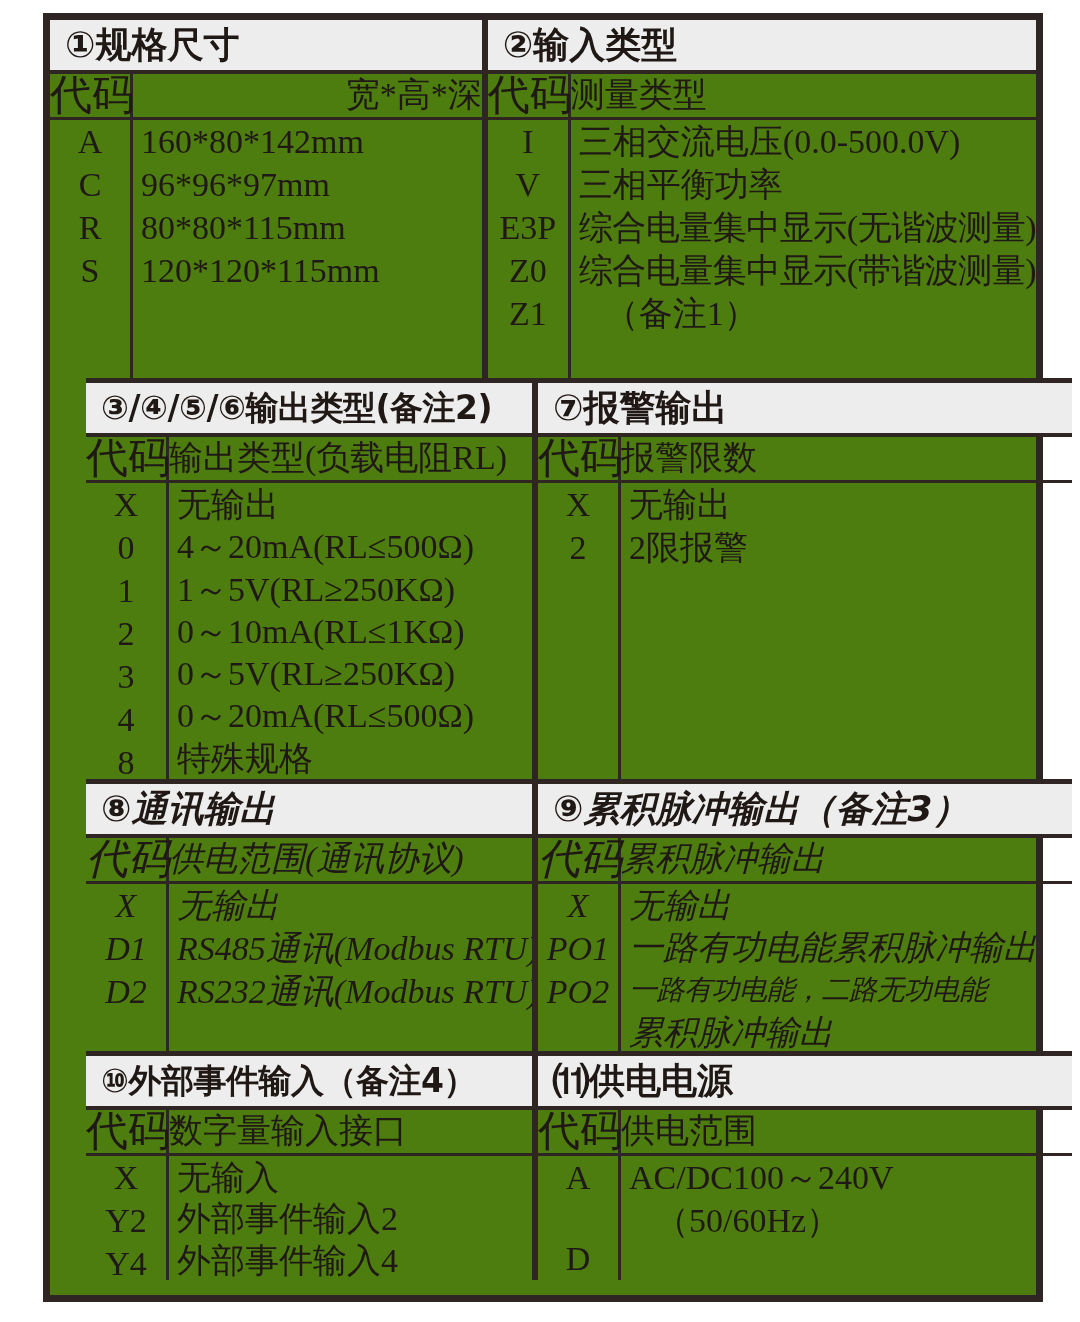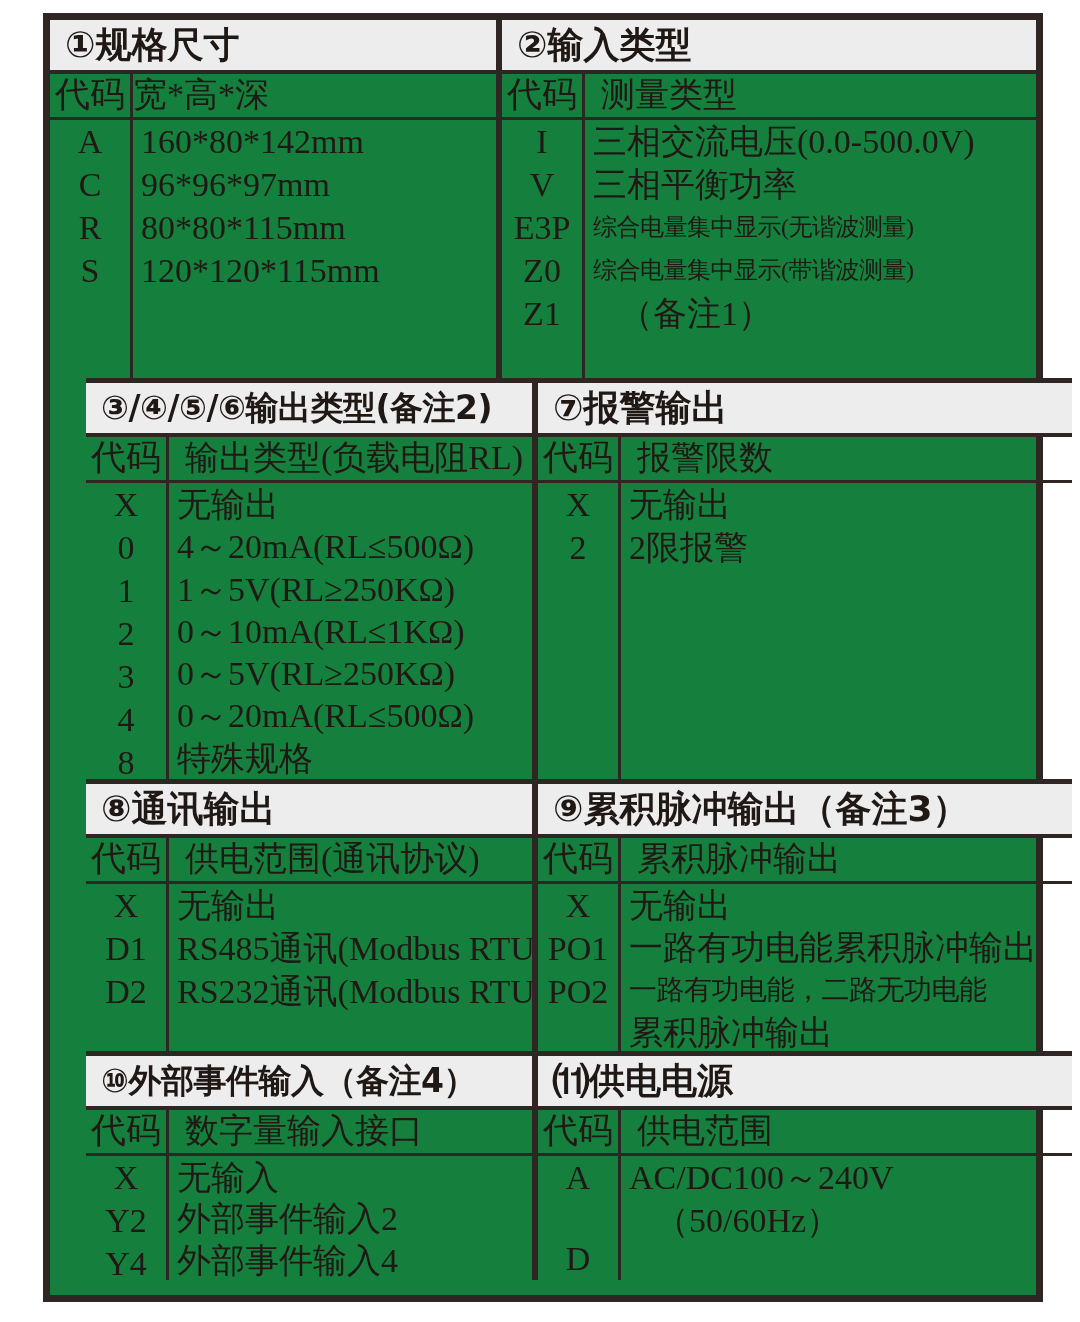--- a/index.html
+++ b/index.html
@@ -4,51 +4,51 @@
 <style>
   * { margin:0; padding:0; box-sizing:border-box; }
   html,body { background:#ffffff; }
   .page {
     position:relative; width:1080px; height:1322px; background:#ffffff;
     font-family:"Liberation Serif","DejaVu Serif",serif; color:#1f1815;
     overflow:hidden;
   }
   .tbl {
     position:absolute; left:43px; top:13px; width:1000px; height:1289px;
-    border:7px solid #2f2623; display:flex; flex-direction:column; background:#15803d;
+    border:7px solid #2f2623; display:flex; flex-direction:column; background:#4d7c0f;
   }
   .band { display:flex; width:100%; }
   .band + .band { border-top:5px solid #2f2623;margin-left:36px; }
   .half { display:flex; flex-direction:column; }
   .half.left  { width:452px; border-right:6px solid #2f2623; }
   .half.right { flex:1; }
   .sec-title {
     height:54px; background:#ededed; border-bottom:4px solid #2f2623;
     font-family:"DejaVu Sans","Liberation Sans",sans-serif; font-weight:700;
     font-size:36px; line-height:49px; padding-left:15px;
     white-space:nowrap; overflow:hidden;
   }
   .sec-title.tight { font-size:33px; letter-spacing:-0.5px; }
   .colhead { height:46px; border-bottom:3px solid #2f2623; display:flex; }
   .codehead {
     width:83px; border-right:3px solid #2f2623; text-align:center;
-    font-size:35px; line-height:42px; white-space:nowrap;
-  }
-  .deschead { flex:1; padding-left:16px; font-size:34px; line-height:42px; white-space:nowrap; }
-  .deschead.center { text-align:left; padding-left:0; }
+    font-size:42px; line-height:42px; white-space:nowrap;
+  }
+  .deschead { flex:1; padding-left:0; font-size:34px; line-height:42px; white-space:nowrap; }
+  .deschead.center { text-align:right; padding-left:0; }
   .body { flex:1; display:flex; min-height:0; }
   .codecol {
     width:83px; border-right:3px solid #2f2623;
     display:flex; flex-direction:column; text-align:center;
   }
   .desccol { flex:1; display:flex; flex-direction:column; min-width:0; }
   .code { font-size:34px; line-height:43px; white-space:nowrap; }
   .desc { padding-left:8px; font-size:34px; line-height:43px; white-space:nowrap; overflow:hidden; }
   .h43 { height:43px; } .h86 { height:86px; }
-  .sm  { font-size:24px; letter-spacing:-0.5px; }
+  .sm  { font-size:34px; letter-spacing:-0.5px; }
   .sm2 { font-size:28px; letter-spacing:-0.5px; }
   .indent { padding-left:26px; }
 </style>
 </head>
 <body>
 
 <div class="page">
   <div class="tbl">
 
     <div class="band" style="height:358px;">
@@ -140,21 +140,21 @@
             <div class="code h43">2</div>
           </div>
           <div class="desccol">
             <div class="desc h43">无输出</div>
             <div class="desc h43">2限报警</div>
           </div>
         </div>
       </div>
     </div>
 
-    <div class="band" style="height:272px;">
+    <div class="band" style="height:272px;font-style:italic;">
       <div class="half left">
         <div class="sec-title">⑧通讯输出</div>
         <div class="colhead">
           <div class="codehead">代码</div>
           <div class="deschead">供电范围(通讯协议)</div>
         </div>
         <div class="body">
           <div class="codecol">
             <div class="code h43">X</div>
             <div class="code h43">D1</div>

